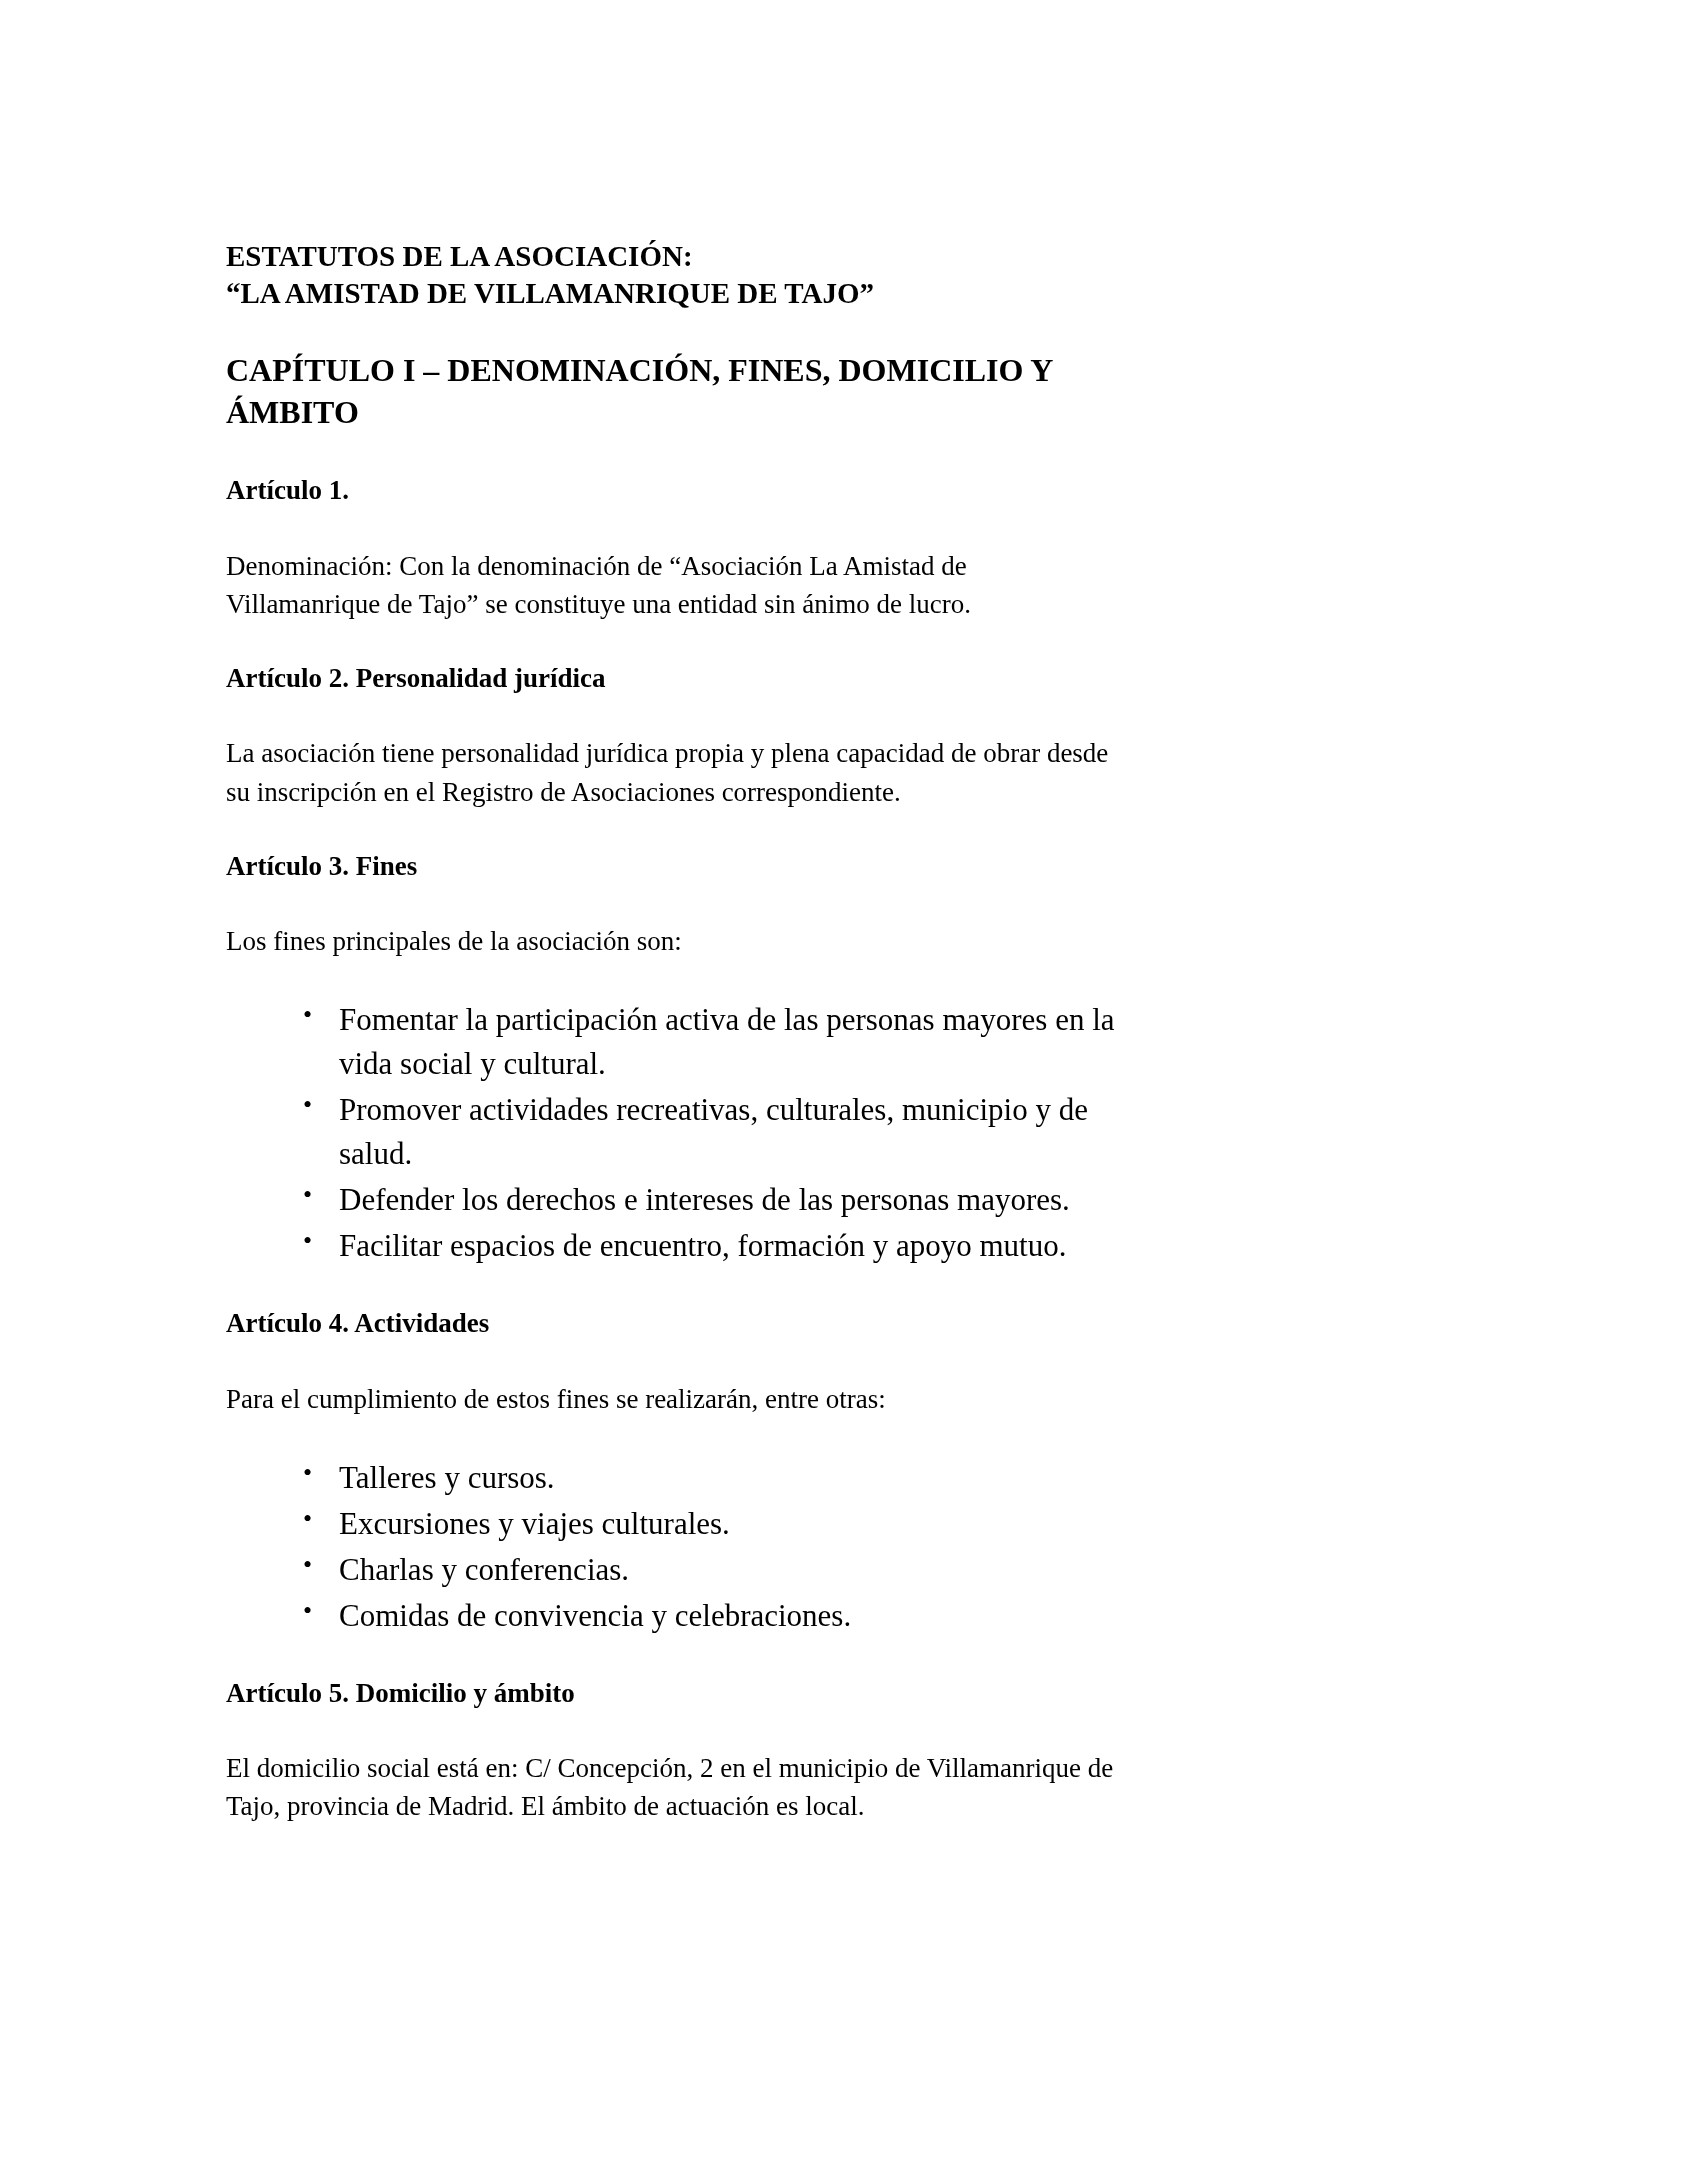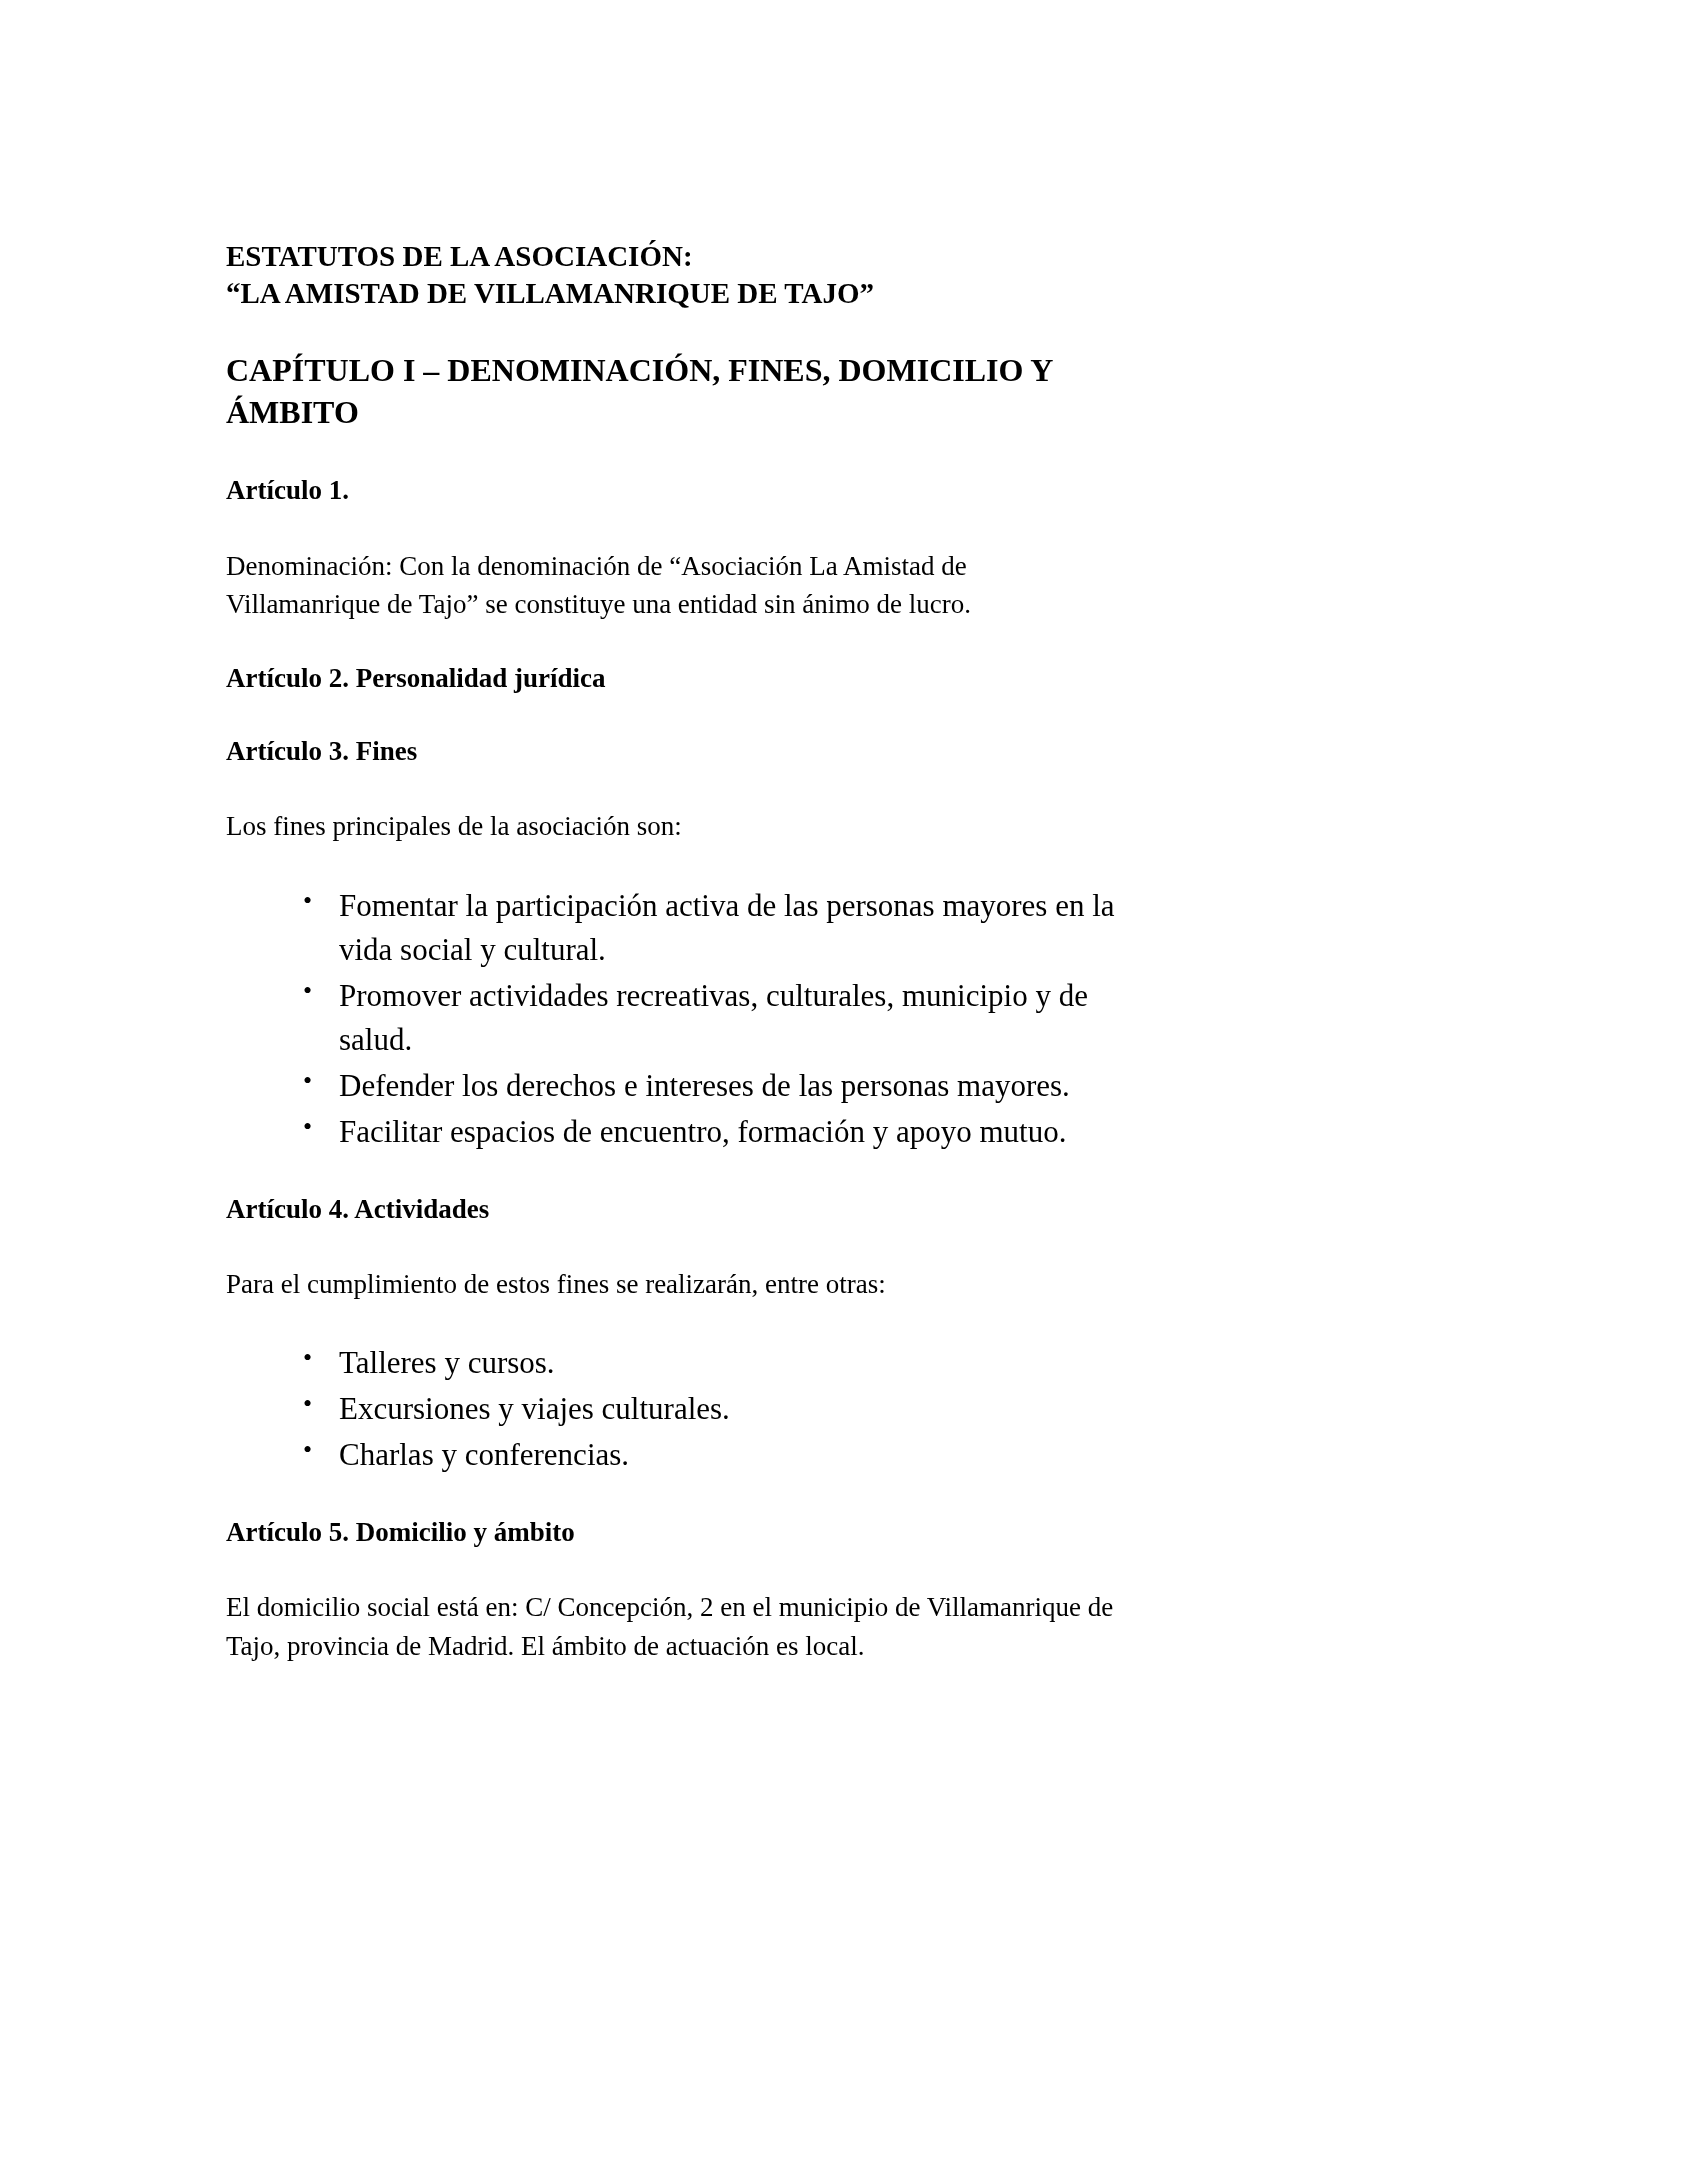--- a/index.html
+++ b/index.html
@@ -84,40 +84,42 @@
   </h1>
 
   <h2 class="chapter-heading">CAPÍTULO I – DENOMINACIÓN, FINES, DOMICILIO Y ÁMBITO</h2>
 
   <h3 class="art-heading">Artículo 1.</h3>
 
   <p class="body-text"><b> Denominación:</b><span> Con la denominación de </span><b>“Asociación La Amistad de Villamanrique de Tajo”</b><span> se constituye una entidad sin ánimo de lucro.</span></p>
 
   <h3 class="art-heading">Artículo 2. Personalidad jurídica</h3>
 
+  <p class="body-text">La asociación tiene personalidad jurídica propia y plena capacidad de obrar desde su inscripción en el Registro de Asociaciones correspondiente.</p>
 
   <h3 class="art-heading">Artículo 3. Fines</h3>
 
   <p class="body-text">Los fines principales de la asociación son:</p>
 
   <ul class="bullets">
     <li>Fomentar la participación activa de las personas mayores en la vida social y cultural.</li>
     <li>Promover actividades recreativas, culturales, municipio y de salud.</li>
     <li>Defender los derechos e intereses de las personas mayores.</li>
     <li>Facilitar espacios de encuentro, formación y apoyo mutuo.</li>
   </ul>
 
   <h3 class="art-heading">Artículo 4. Actividades</h3>
 
   <p class="body-text">Para el cumplimiento de estos fines se realizarán, entre otras:</p>
 
   <ul class="bullets">
     <li>Talleres y cursos.</li>
     <li>Excursiones y viajes culturales.</li>
     <li>Charlas y conferencias.</li>
+    <li>Comidas de convivencia y celebraciones.</li>
   </ul>
 
   <h3 class="art-heading">Artículo 5. Domicilio y ámbito</h3>
 
   <p class="body-text tight"><span>El domicilio social está en: </span><b>C/ Concepción, 2</b><span> en el municipio de </span><b>Villamanrique de Tajo</b><span>, provincia de Madrid. El ámbito de actuación es </span><b>local</b><span>.</span></p>
 
 </div>
 
 
 </body></html>

